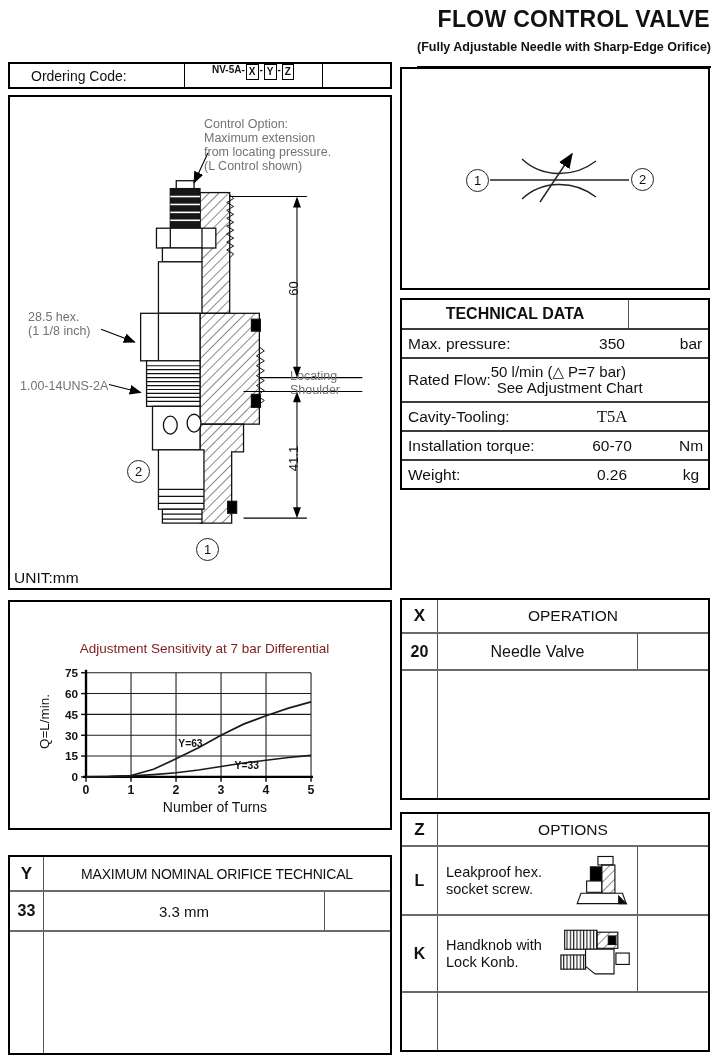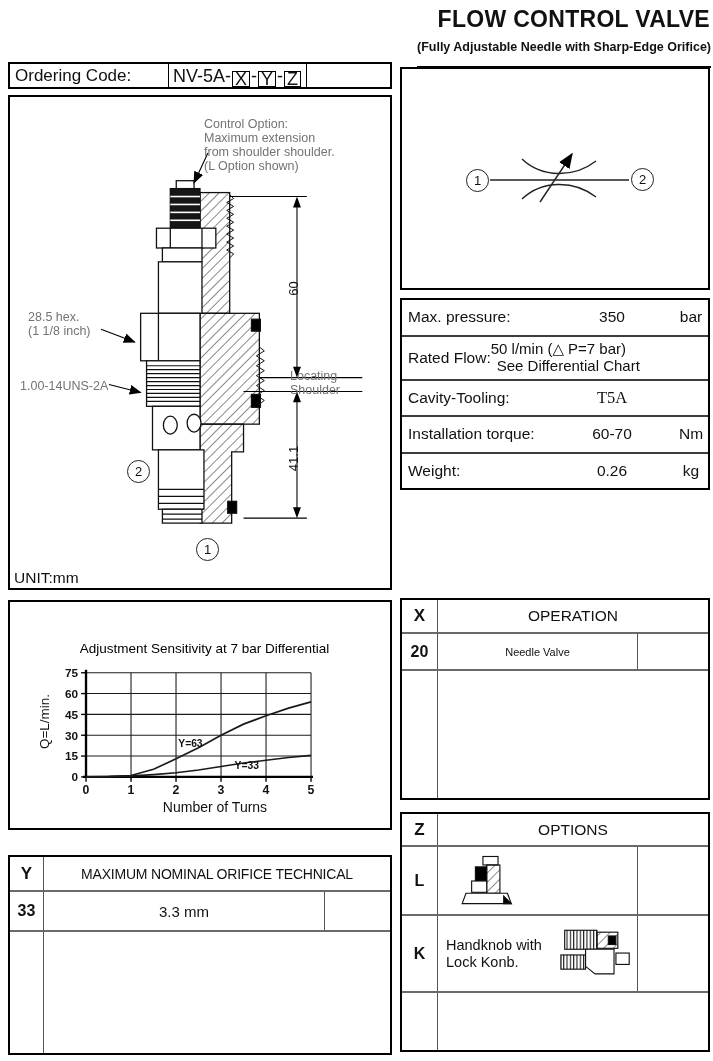--- a/index.html
+++ b/index.html
@@ -8,23 +8,23 @@
   .box{position:absolute;border:2px solid #000;box-sizing:border-box;background:#fff}
   .absfill{position:absolute;inset:0;width:100%;height:100%}
 
   
   .hdr-title{position:absolute;top:6px;right:3px;font-size:23px;font-weight:bold;letter-spacing:.3px}
   .hdr-sub{position:absolute;top:40px;right:2px;font-size:12.5px;font-weight:bold;
            border-bottom:2.5px solid #000;padding-bottom:12px}
 
   
   .ordering{left:8px;top:62px;width:384px;height:27px;display:flex}
-  .oc-label{flex:0 0 153px;font-size:17px;display:flex;align-items:center;padding-left:5px}
+  .oc-label{flex:0 0 153px;font-size:14px;display:flex;align-items:center;padding-left:21px}
   .oc-code{flex:0 0 137px;border-left:1.6px solid #000;border-right:1.6px solid #000;
-           display:flex;align-items:flex-end;justify-content:center;font-weight:normal;font-size:18px}
+           display:flex;align-items:flex-start;justify-content:center;font-weight:bold;font-size:10px}
   .boxed{border:1.6px solid #000;padding:0 2px;margin:0 1px;line-height:14px;display:inline-block}
 
   
   .drawbox{left:8px;top:95px;width:384px;height:495px}
   .note{position:absolute;font-size:12.5px;line-height:1.12;color:#737373}
   .note span{display:block}
   .dim{position:absolute;width:44px;text-align:center;font-size:13px;transform:rotate(-90deg)}
   .pcircle{position:absolute;width:21px;height:21px;border:1.4px solid #222;border-radius:50%;
            display:flex;align-items:center;justify-content:center;font-size:13px;background:#fff}
   .unit{position:absolute;left:4px;bottom:1px;font-size:15.5px}
@@ -48,21 +48,21 @@
   .t-stack .ind{display:block;padding-left:6px}
 
   
   .code-head{display:flex;border-bottom:2px solid #6a6a6a}
   .code-cell{display:flex;align-items:center;justify-content:center;font-weight:bold;font-size:17px;
              border-right:1.5px solid #555}
   .title-cell{flex:1;display:flex;align-items:center;justify-content:center;font-weight:normal;font-size:15.5px}
   .c-row{display:flex;border-bottom:2px solid #6a6a6a}
   .c-code{display:flex;align-items:center;justify-content:center;font-weight:bold;font-size:16px;
           border-right:1.5px solid #555}
-  .c-main{flex:1;display:flex;align-items:center;justify-content:center;font-size:11px}
+  .c-main{flex:1;display:flex;align-items:center;justify-content:center;font-size:16px}
   .c-tail{border-left:1.5px solid #555}
   .c-empty{flex:1;display:flex}
 
   .opbox{left:400px;top:598px;width:310px;height:202px;display:flex;flex-direction:column}
   .opbox .code-head{height:32px}
   .opbox .code-cell,.opbox .c-code,.opbox .empty-div{flex:0 0 35px}
   .opbox .c-row{height:35px}
   .opbox .c-tail{flex:0 0 70px}
 
   .ybox{left:8px;top:855px;width:384px;height:200px;display:flex;flex-direction:column}
@@ -80,21 +80,21 @@
   .z-row-l{height:67px}
   .z-row-k{height:75px}
   .z-content{flex:1;display:flex;align-items:center;padding:0 4px 0 8px}
   .z-text{flex:1;font-size:14.5px;line-height:1.15}
   .z-text span{display:block}
   .z-art{flex:0 0 72px;display:flex;justify-content:center}
   .empty-div{border-right:1.5px solid #555}
 
   
   .chartbox{left:8px;top:600px;width:384px;height:230px}
-  .c-title{position:absolute;top:39px;left:9px;right:0;text-align:center;font-size:13.5px;color:#000000}
+  .c-title{position:absolute;top:39px;left:9px;right:0;text-align:center;font-size:13.5px;color:#7f1d1d}
   .c-ylab{position:absolute;left:-11px;top:112px;width:90px;text-align:center;font-size:13.5px;
           transform:rotate(-90deg)}
   .c-xlab{position:absolute;bottom:13px;left:30px;right:0;text-align:center;font-size:14px}
   #chart-svg{position:absolute;inset:0;width:100%;height:100%}
 </style>
 </head>
 <body>
 
 <svg width="0" height="0" style="position:absolute" aria-hidden="true">
   <defs>
@@ -203,22 +203,22 @@
         <polygon points="290,100 286,111 294,111"></polygon>
         <polygon points="290,283 286,272 294,272"></polygon>
         <polygon points="290,297 286,308 294,308"></polygon>
         <polygon points="290,425 286,414 294,414"></polygon>
       </g>
     </svg>
 
     <div class="note" style="left:194px;top:20px">
       <span>Control Option:</span>
       <span>Maximum extension</span>
-      <span>from shoulder shoulder.</span>
-      <span>(L Option shown)</span>
+      <span>from locating pressure.</span>
+      <span>(L Control shown)</span>
     </div>
     <div class="note" style="left:18px;top:213px">
       <span>28.5 hex.</span>
       <span>(1 1/8 inch)</span>
     </div>
     <div class="note" style="left:10px;top:282px">
       <span>1.00-14UNS-2A</span>
     </div>
     <div class="note" style="left:280px;top:272px">
       <span>Locating</span>
@@ -238,30 +238,34 @@
         <path d="M120,90 C140,109 172,109 194,92"></path>
         <path d="M120,130 C140,111 172,111 194,128"></path>
         <line x1="138" y1="133" x2="170" y2="85" marker-end="url(#arr)"></line>
       </g>
     </svg>
     <div class="pcircle" style="left:64px;top:100px">1</div>
     <div class="pcircle" style="left:229px;top:99px">2</div>
   </div>
 
   <div class="box techbox">
+    <div class="t-head">
+      <div class="tt">TECHNICAL DATA</div>
+      <div class="tcorner"></div>
+    </div>
     <div class="t-row">
       <div class="t-label">Max. pressure:</div>
       <div class="t-val">350</div>
       <div class="t-unit">bar</div>
     </div>
     <div class="t-row t-row-flow">
       <div style="flex:0 0 auto">Rated Flow:</div>
       <div class="t-stack">
         <span>50 l/min (△ P=7 bar)</span>
-        <span class="ind">See Differential Chart</span>
+        <span class="ind">See Adjustment Chart</span>
       </div>
     </div>
     <div class="t-row">
       <div class="t-label">Cavity-Tooling:</div>
       <div class="t-val serif">T5A</div>
       <div class="t-unit"></div>
     </div>
     <div class="t-row">
       <div class="t-label">Installation torque:</div>
       <div class="t-val">60-70</div>
@@ -353,20 +357,24 @@
   </div>
 
   <div class="box zbox">
     <div class="code-head">
       <div class="code-cell">Z</div>
       <div class="title-cell">OPTIONS</div>
     </div>
     <div class="c-row z-row-l">
       <div class="c-code">L</div>
       <div class="z-content">
+        <div class="z-text">
+          <span>Leakproof hex.</span>
+          <span>socket screw.</span>
+        </div>
         <div class="z-art">
           <svg width="66" height="56" viewBox="0 0 70 56">
             <g stroke="#111" stroke-width="1.2" fill="#fff">
               <rect x="36" y="2" width="16" height="9"></rect>
               <rect x="40" y="11" width="14" height="30" fill="url(#hatch)"></rect>
               <rect x="28" y="13" width="12" height="15" fill="#000"></rect>
               <rect x="24" y="28" width="16" height="12"></rect>
               <polygon points="18,41 62,41 66,52 14,52"></polygon>
               <polygon points="58,44 66,52 58,52" fill="#000"></polygon>
             </g>

